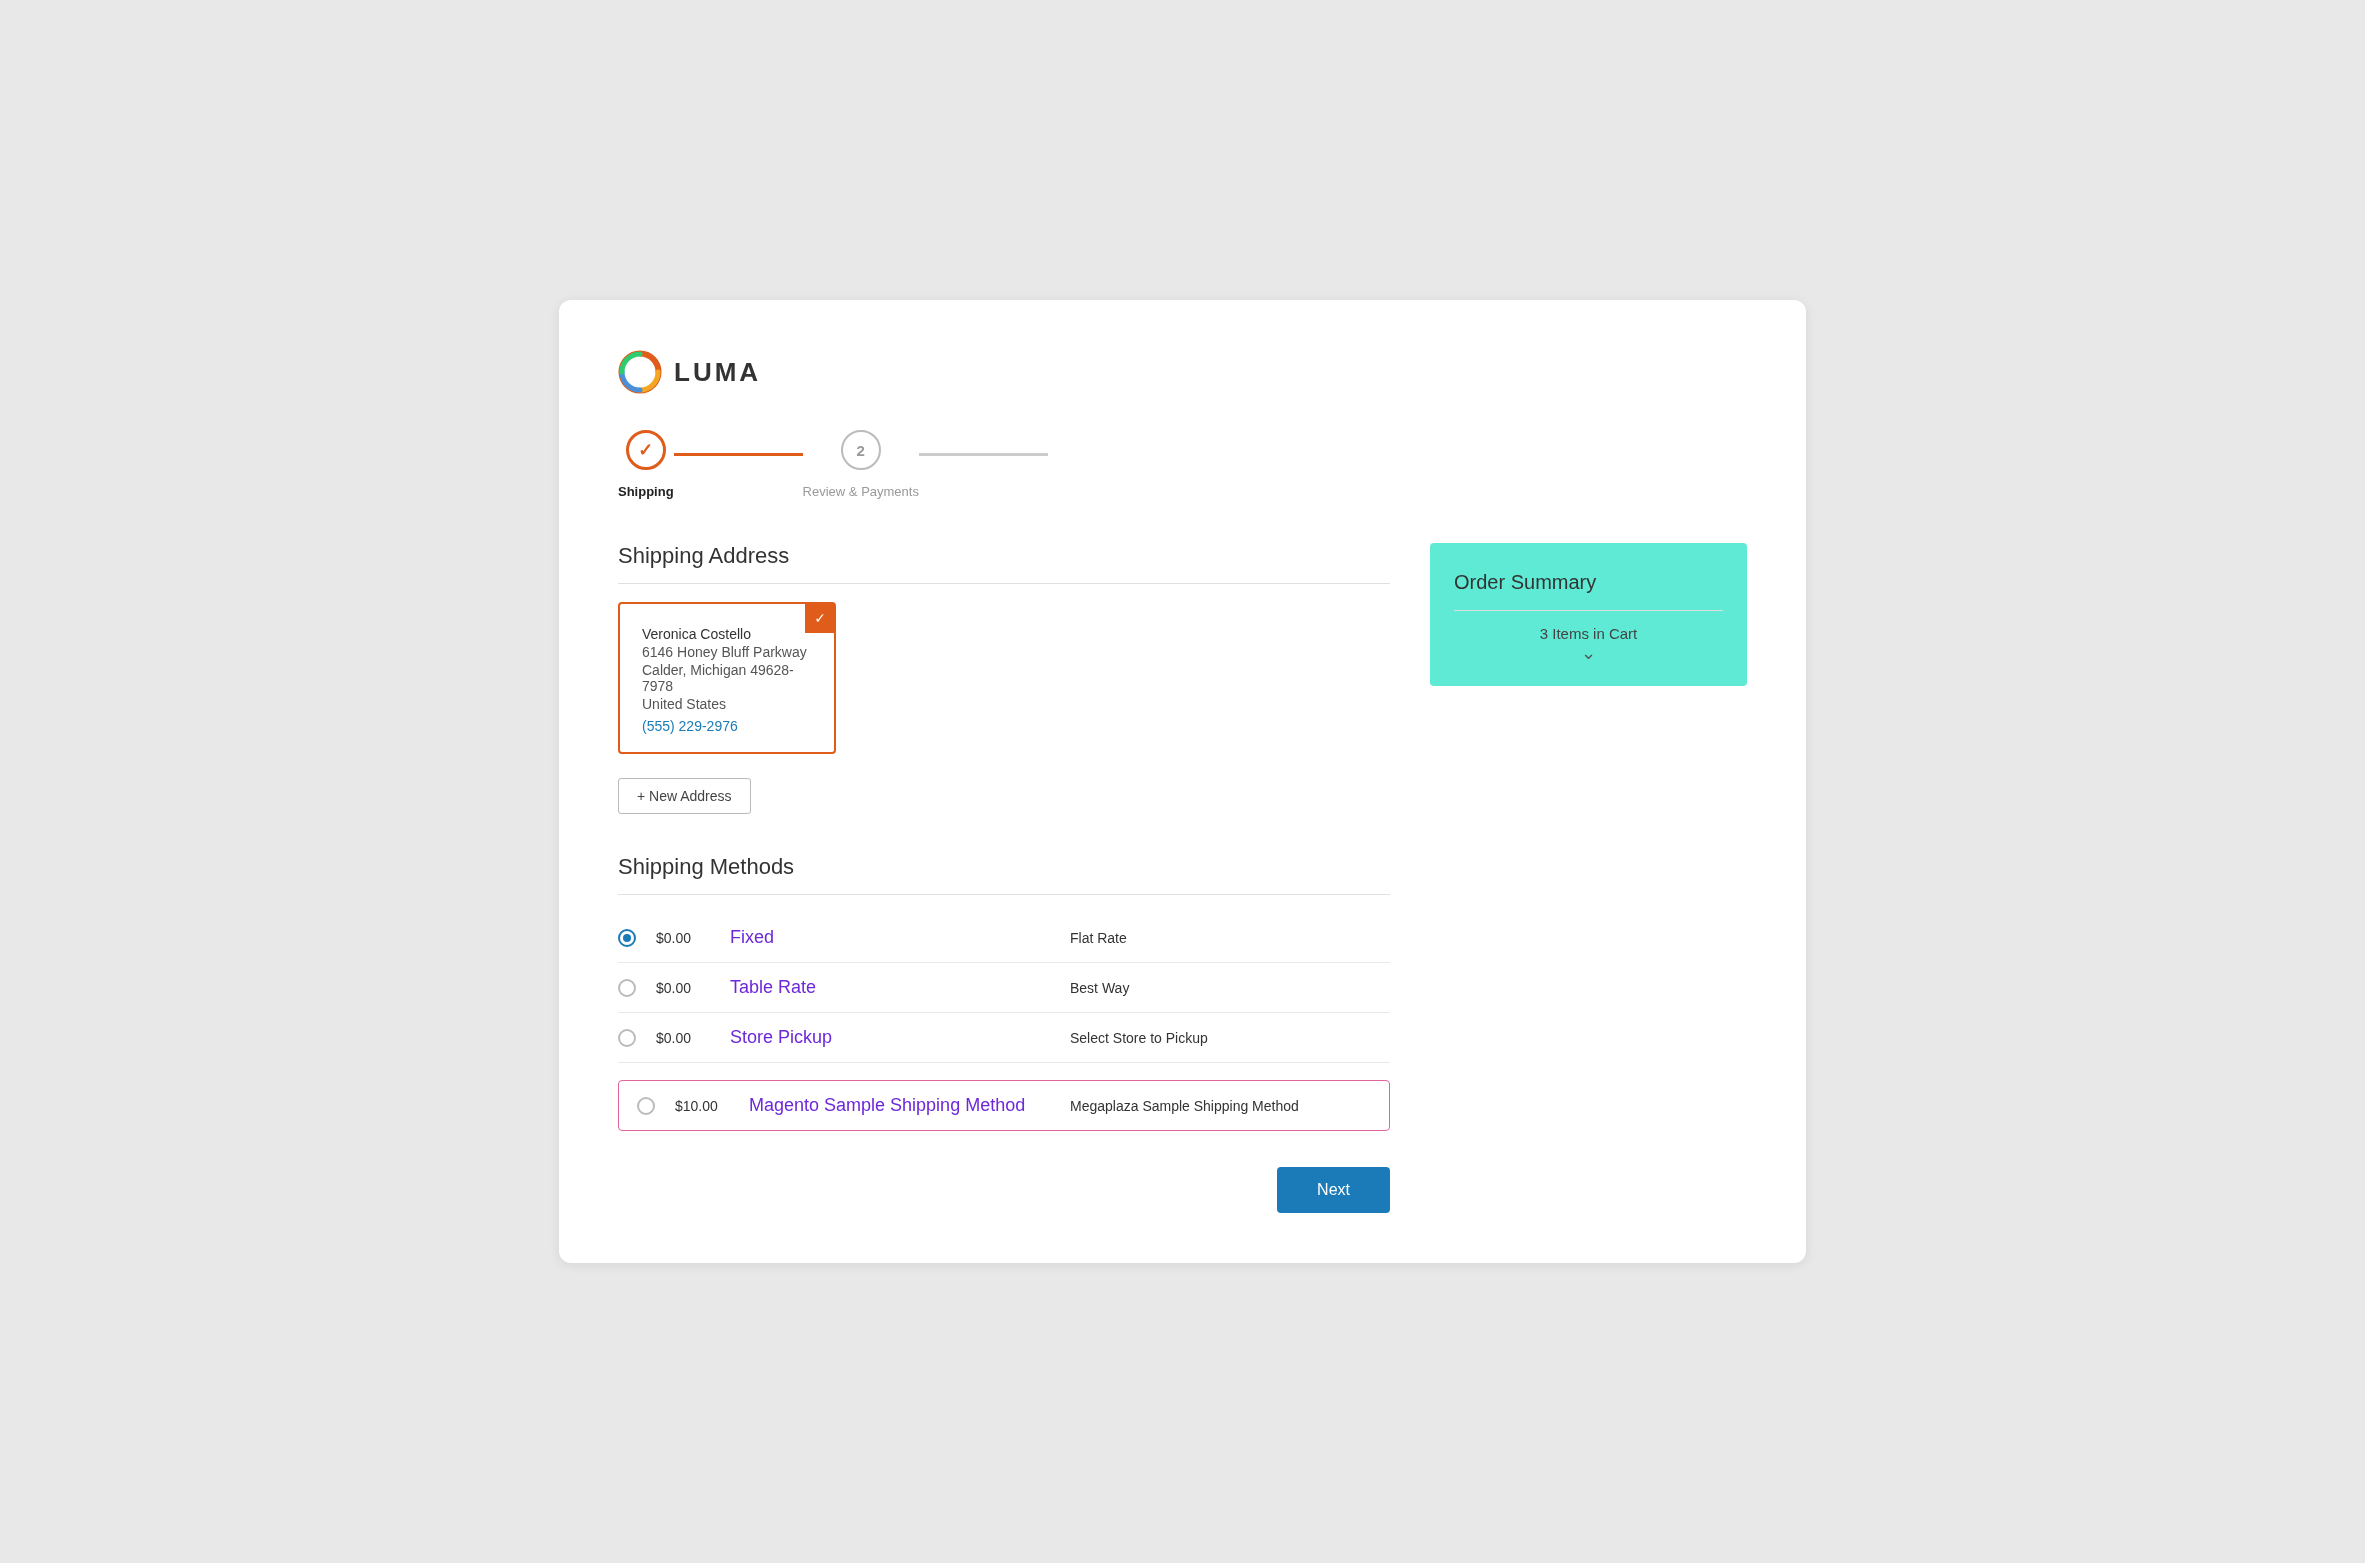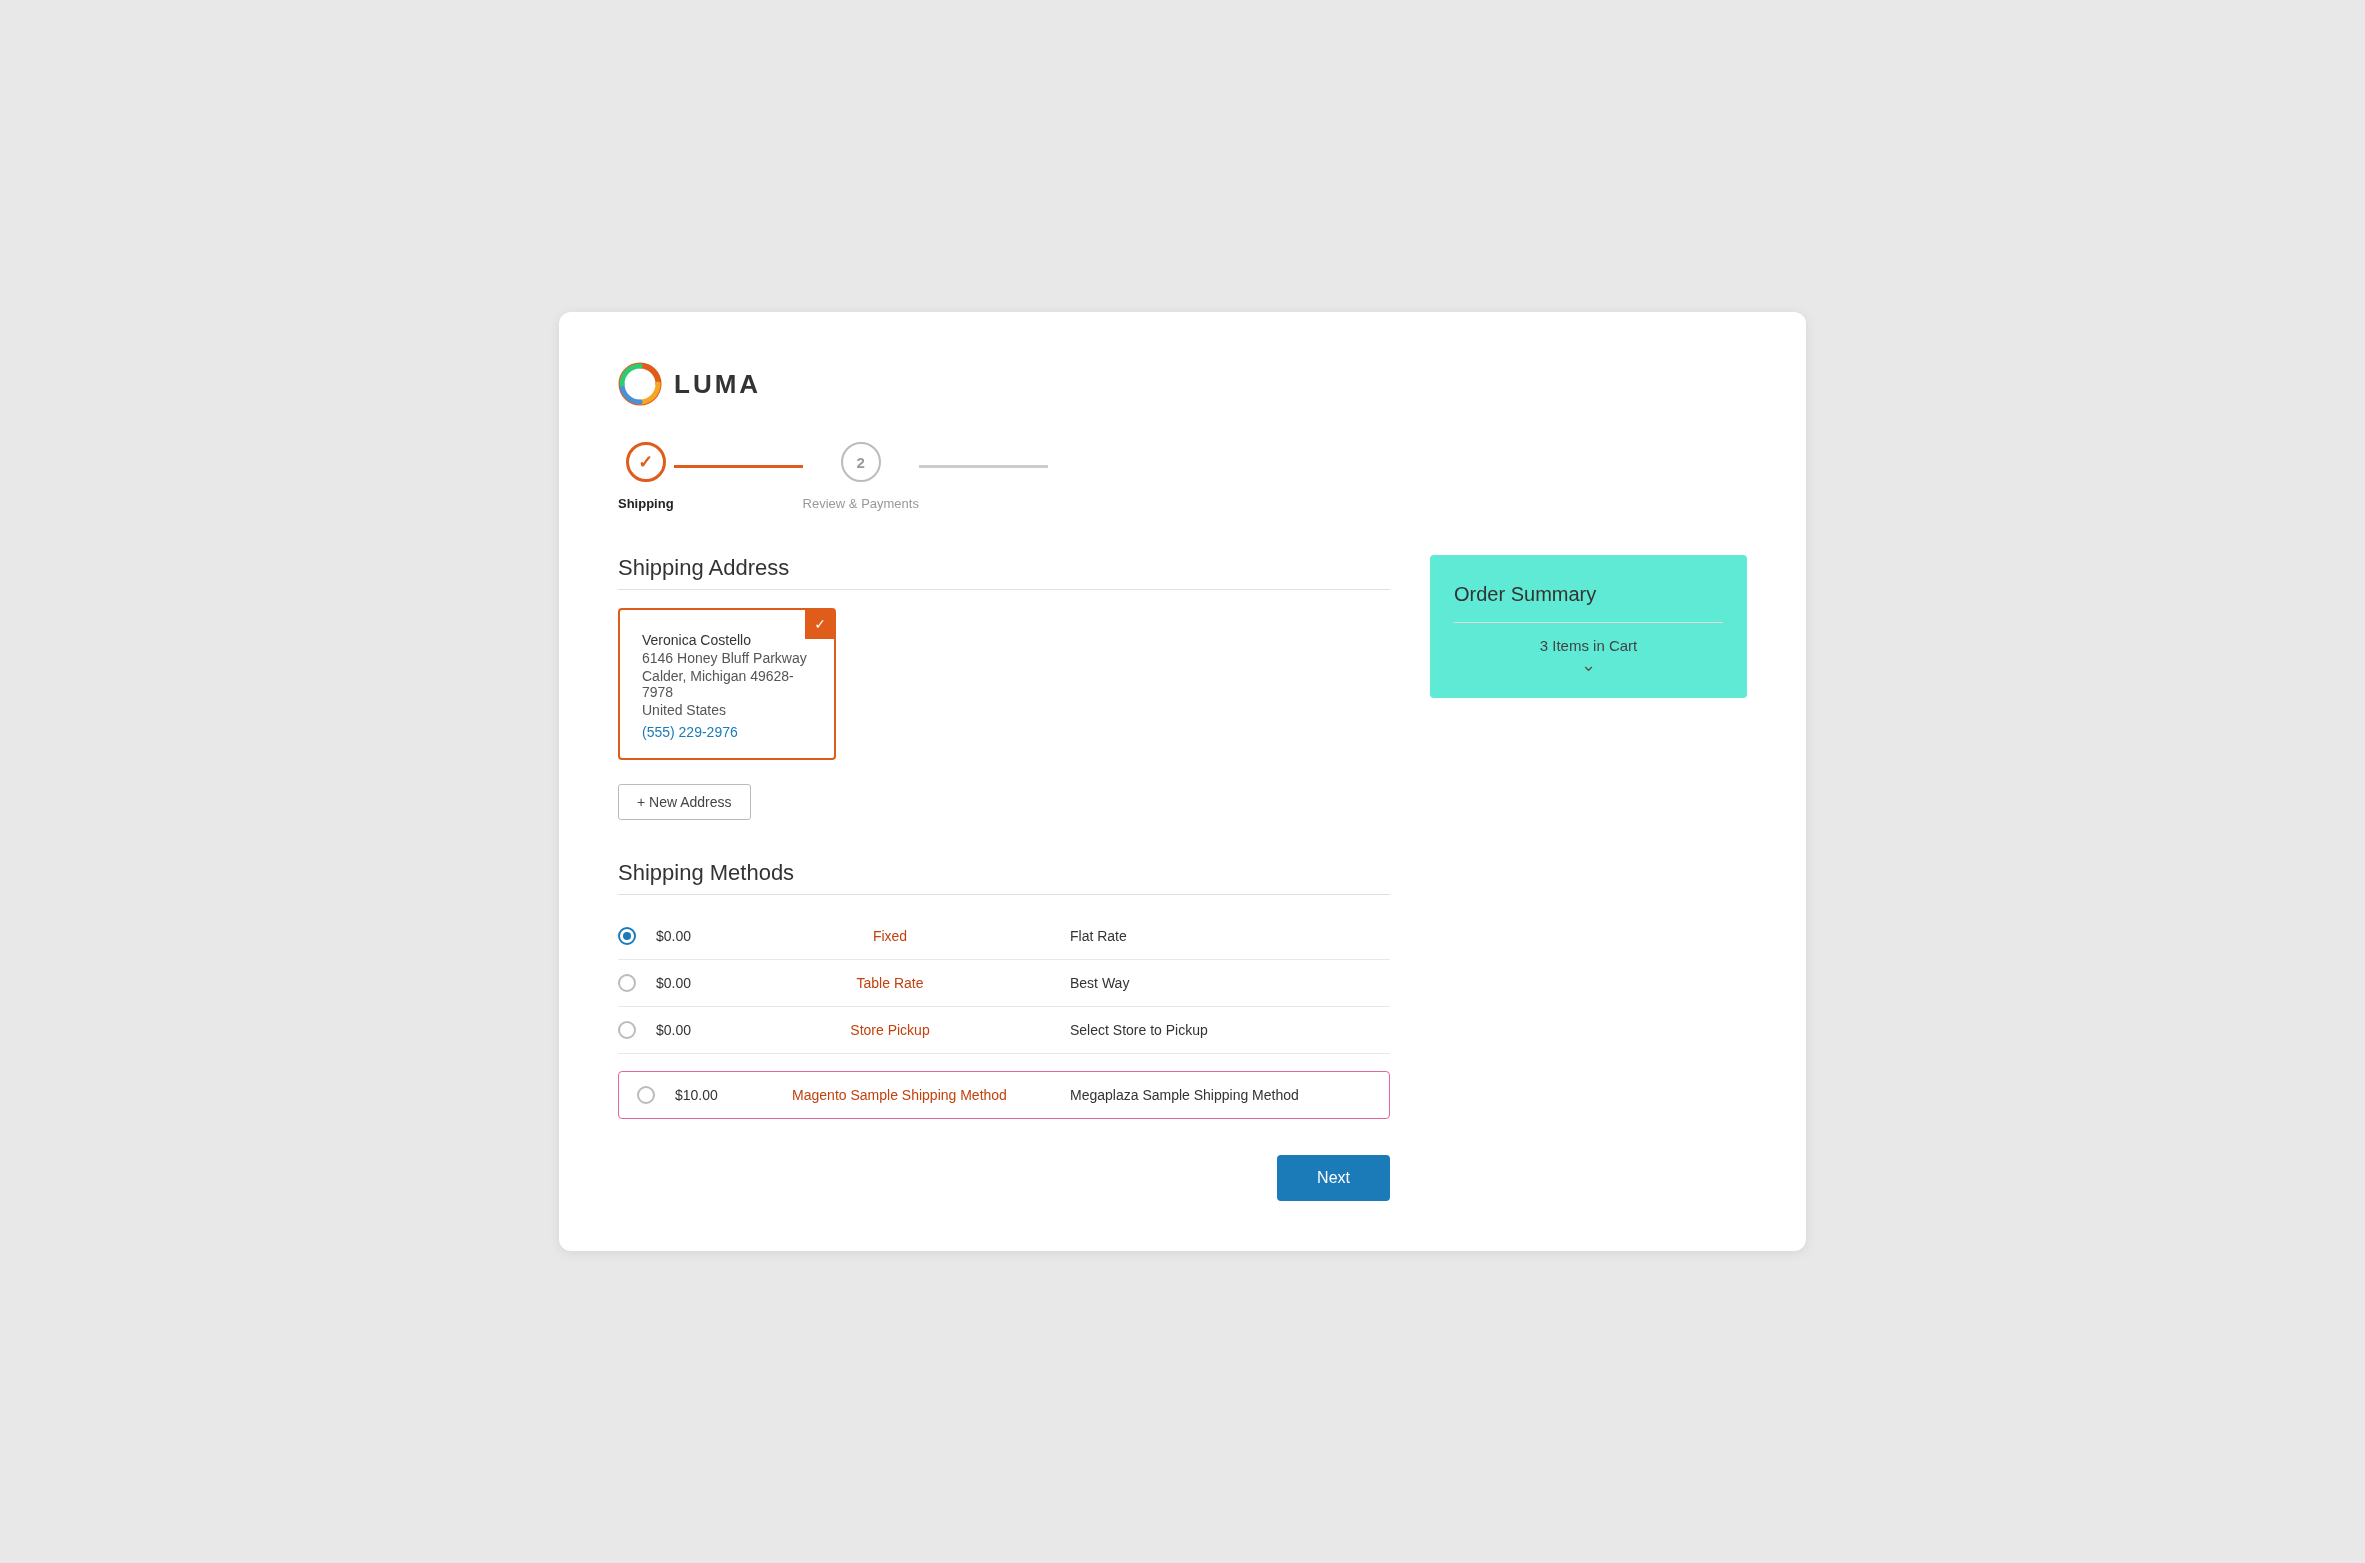--- a/index.html
+++ b/index.html
@@ -111,21 +111,21 @@
     .right-col {
       width: 317px;
       flex-shrink: 0;
     }
     
     .section-title {
       font-size: 22px;
       font-weight: 400;
       color: #333;
       margin-bottom: 18px;
-      padding-bottom: 8px;
+      padding-bottom: 14px;
       border-bottom: 1px solid #e0e0e0;
     }
     
     .address-card {
       border: 2px solid #e05c1a;
       border-radius: 4px;
       padding: 22px 22px 18px 22px;
       display: inline-block;
       width: 218px;
       position: relative;
@@ -212,24 +212,23 @@
     .method-radio.unselected {
       border-color: #bbb;
     }
     .method-price {
       font-size: 14px;
       color: #333;
       font-weight: 400;
       min-width: 54px;
     }
     .method-name {
-      font-size: 14px;
-      color: #c2410c;
+      font-size: 18px;
+      color: #6d28d9;
       flex: 1;
-      text-align: center;
     }
     .method-carrier {
       font-size: 14px;
       color: #333;
       flex: 1;
     }
     
     .next-btn-area {
       margin-top: 36px;
       display: flex;

